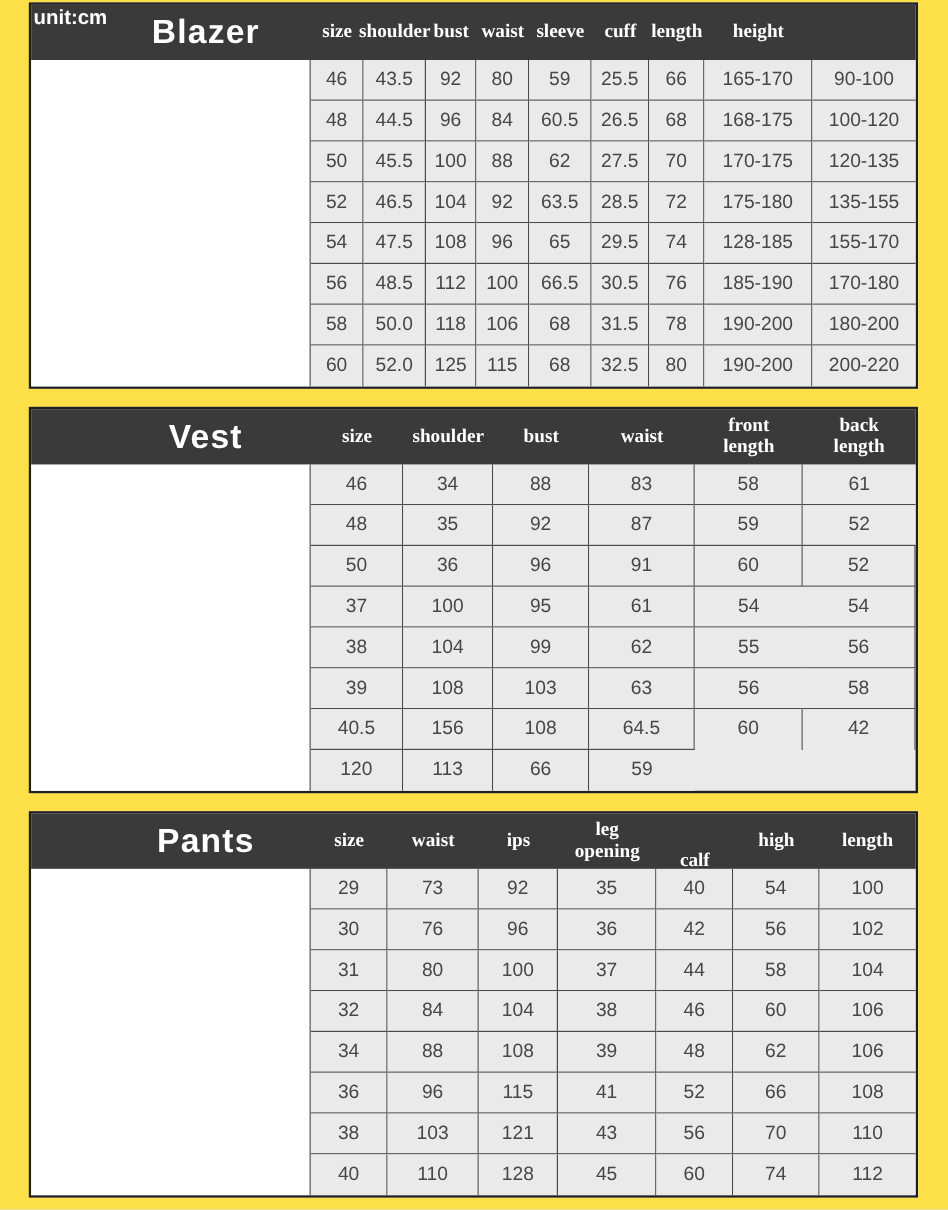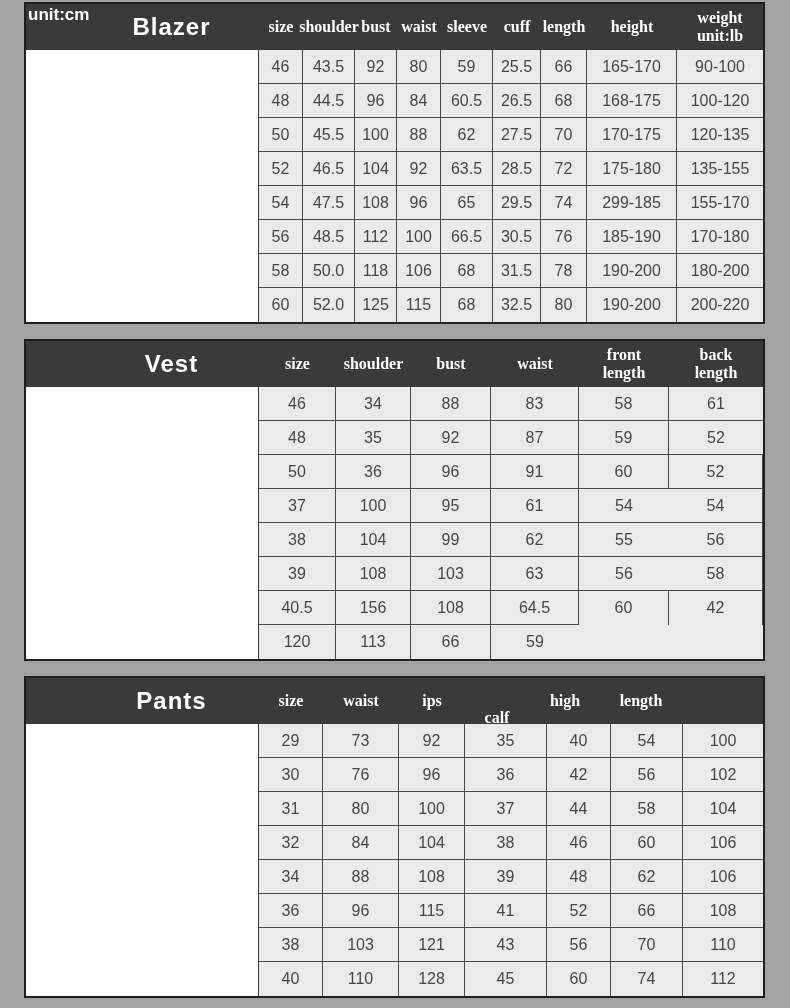--- a/index.html
+++ b/index.html
@@ -5,21 +5,21 @@
   html, body {
     margin: 0;
     padding: 0;
     background: #e5e5e5;
     font-family: "Liberation Sans", sans-serif;
   }
   .page {
     position: relative;
     width: 790px;
     height: 1008px;
-    background: #a3a3a3;
+    background: #fde047;
     overflow: hidden;
   }
   .size-table {
     position: relative;
     width: 737px;
     margin: 0 0 15px 24px;
     border: 2px solid #1f1f1f;
     background: #eaeaea;
   }
   .size-table:first-child { margin-top: 2px; }
@@ -38,21 +38,21 @@
     font-weight: 700;
     color: #ffffff;
   }
   .title-cell {
     width: 233px;
     display: flex;
     align-items: center;
     justify-content: center;
     padding-left: 58px;
     box-sizing: border-box;
-    font-size: 24px;
+    font-size: 28px;
     font-weight: 700;
     letter-spacing: 1px;
   }
   .col-heads {
     display: flex;
     height: 100%;
     font-family: Liberation Serif, serif;
   }
   .col-head {
     display: flex;
@@ -104,22 +104,20 @@
       <div class="title-cell">Blazer</div>
       <div class="col-heads">
           <div class="col-head" style="width: 44px;">size</div>
           <div class="col-head" style="width: 52px;">shoulder</div>
           <div class="col-head" style="width: 42px;">bust</div>
           <div class="col-head" style="width: 44px;">waist</div>
           <div class="col-head" style="width: 52px;">sleeve</div>
           <div class="col-head" style="width: 48px;">cuff</div>
           <div class="col-head" style="width: 46px;">length</div>
           <div class="col-head" style="width: 90px;">height</div>
-          <div class="col-head" style="width: 86px;">weight
-unit:lb</div>
         </div>
     </header>
     <div class="table-body">
       <div class="image-box"></div>
       <div class="grid" style="grid-template-columns: 44px 52px 42px 44px 52px 48px 46px 90px 86px;">
           <div class="cell">46</div>
           <div class="cell">43.5</div>
           <div class="cell">92</div>
           <div class="cell">80</div>
           <div class="cell">59</div>
@@ -154,21 +152,21 @@
           <div class="cell">72</div>
           <div class="cell">175-180</div>
           <div class="cell last-col">135-155</div>
           <div class="cell">54</div>
           <div class="cell">47.5</div>
           <div class="cell">108</div>
           <div class="cell">96</div>
           <div class="cell">65</div>
           <div class="cell">29.5</div>
           <div class="cell">74</div>
-          <div class="cell">299-185</div>
+          <div class="cell">128-185</div>
           <div class="cell last-col">155-170</div>
           <div class="cell">56</div>
           <div class="cell">48.5</div>
           <div class="cell">112</div>
           <div class="cell">100</div>
           <div class="cell">66.5</div>
           <div class="cell">30.5</div>
           <div class="cell">76</div>
           <div class="cell">185-190</div>
           <div class="cell last-col">170-180</div>
@@ -261,20 +259,22 @@
     </div>
   </section>
 
   <section class="size-table">
     <header class="table-header">
       <div class="title-cell">Pants</div>
       <div class="col-heads">
           <div class="col-head" style="width: 64px;">size</div>
           <div class="col-head" style="width: 76px;">waist</div>
           <div class="col-head" style="width: 66px;">ips</div>
+          <div class="col-head" style="width: 82px;">leg
+opening</div>
           <div class="col-head" style="width: 64px; margin-top: 34px;">calf</div>
           <div class="col-head" style="width: 72px; text-align: right;">high</div>
           <div class="col-head" style="width: 80px;">length</div>
         </div>
     </header>
     <div class="table-body">
       <div class="image-box"></div>
       <div class="grid" style="grid-template-columns: 64px 76px 66px 82px 64px 72px 80px;">
           <div class="cell">29</div>
           <div class="cell">73</div>

